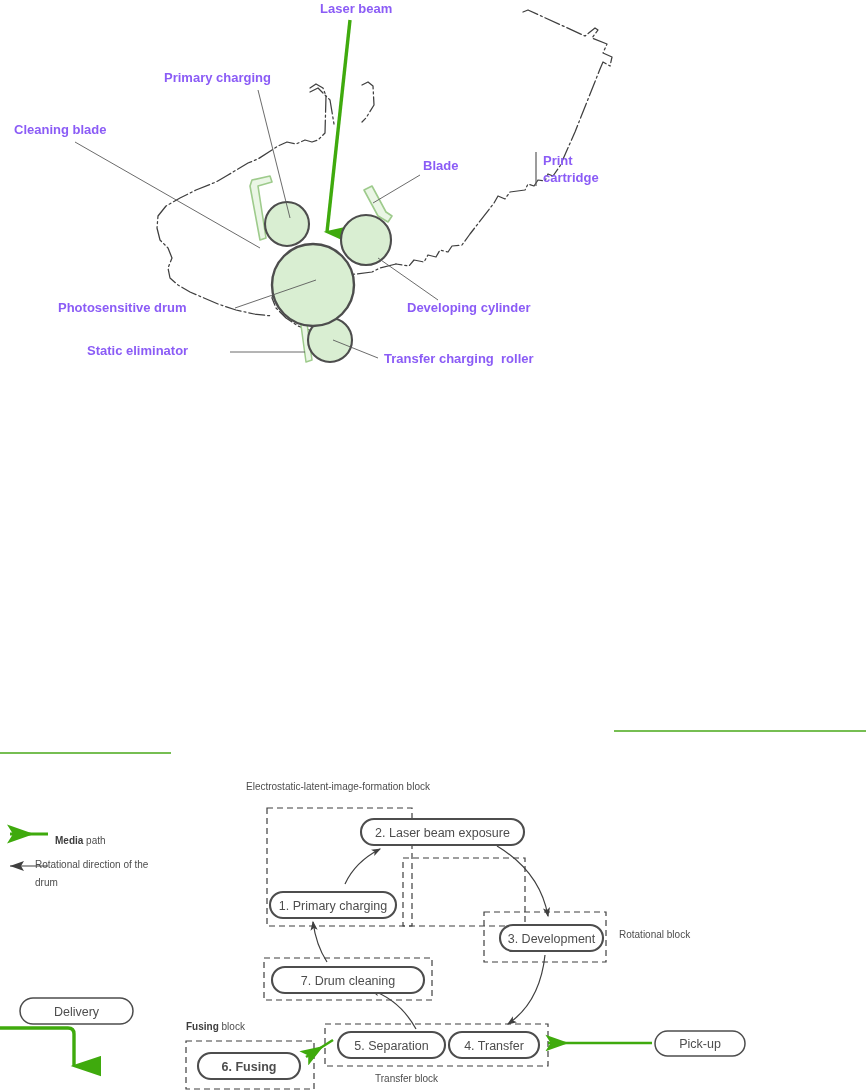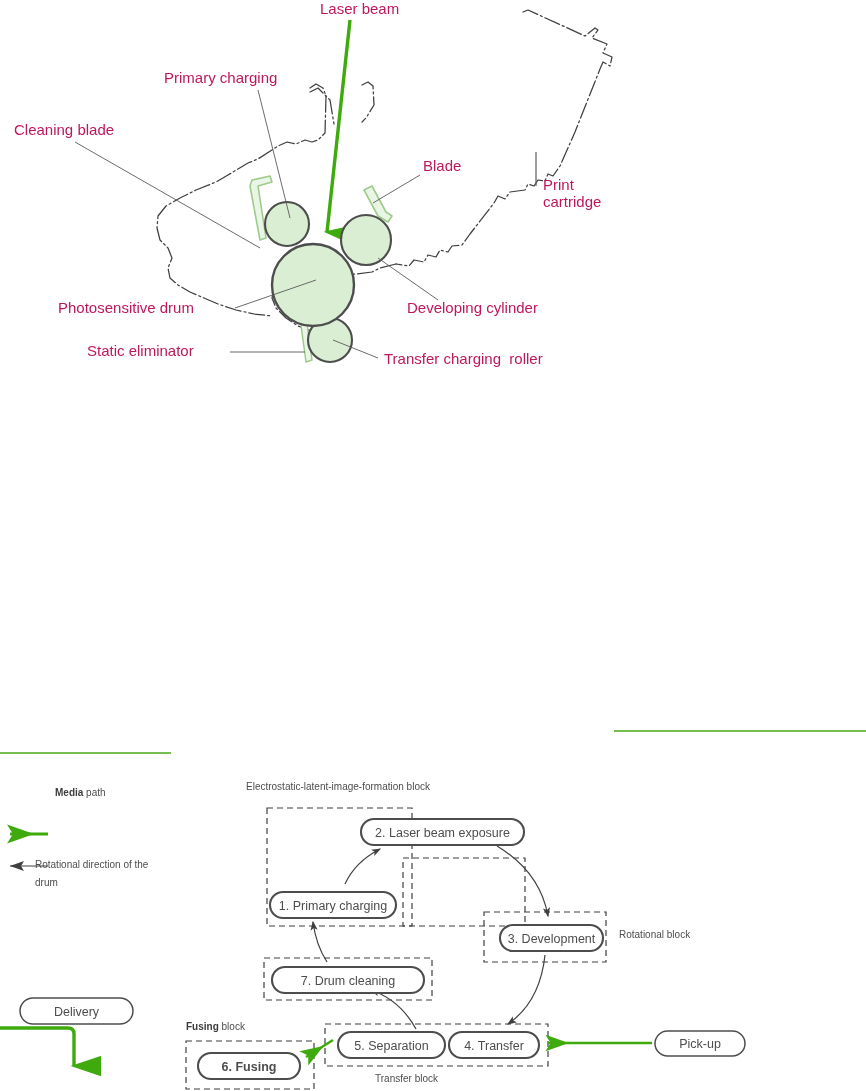--- a/index.html
+++ b/index.html
@@ -8,25 +8,26 @@
     width:866px;height:1091px;position:relative;overflow:hidden;
     font-family:"Liberation Sans","DejaVu Sans",sans-serif;
     color:#4a4a4a;
   }
   .stage{position:absolute;inset:0;width:866px;height:1091px;}
   svg{position:absolute;top:0;left:0;width:866px;height:1091px;overflow:visible;}
 
   
   .lbl{
     position:absolute;
-    font-size:15px;
+    font-size:13px;
     line-height:17px;
-    color:#be185d;
+    color:#8b5cf6;
     white-space:pre;
     letter-spacing:0px;
+    font-weight:bold;
   }
   .lbl.two{line-height:17px;}
 
   .flowlbl{
     position:absolute;
     font-size:10px;
     line-height:18px;
     color:#4d4d4d;
     white-space:pre;
   }
@@ -191,37 +192,37 @@
 </svg>
 
 <div class="lbl" style="left:320px;top:0px;">Laser beam</div>
 
 <div class="lbl" style="left:164px;top:69px;">Primary charging</div>
 
 <div class="lbl" style="left:14px;top:121px;">Cleaning blade</div>
 
 <div class="lbl" style="left:423px;top:157px;">Blade</div>
 
-<div class="lbl two" style="left:543px;top:152px;margin-top:24px;"><span>Print</span><br><span>cartridge</span></div>
+<div class="lbl two" style="left:543px;top:152px;"><span>Print</span><br><span>cartridge</span></div>
 
 <div class="lbl" style="left:58px;top:299px;">Photosensitive drum</div>
 
 <div class="lbl" style="left:407px;top:299px;">Developing cylinder</div>
 
 <div class="lbl" style="left:87px;top:342px;text-align:right;">Static eliminator</div>
 
 <div class="lbl" style="left:384px;top:350px;">Transfer charging  roller</div>
 
 <svg viewBox="0 0 866 1091">
   <line x1="48" y1="834" x2="10" y2="834" stroke="#3faa0d" stroke-width="3" marker-end="url(#greenArrowL)"></line>
   <line x1="48" y1="866" x2="10" y2="866" stroke="#3f3f3f" stroke-width="1.2" marker-end="url(#greenArrowL)" style="marker-end:none"></line>
   <path d="M10,866 L24,861 L21,866 L24,871 Z" fill="#3f3f3f"></path>
 </svg>
 
-<div class="flowlbl" style="left:55px;top:784px;"><b>Media</b><span> path</span></div>
+<div class="flowlbl" style="left:55px;top:832px;"><b>Media</b><span> path</span></div>
 
 <div class="flowlbl" style="left:35px;top:856px;width:230px;"><span>Rotational direction of the</span><br><span>drum</span></div>
 
 <div class="flowlbl" style="left:246px;top:778px;">Electrostatic-latent-image-formation block</div>
 
 <div class="flowlbl" style="left:619px;top:926px;">Rotational block</div>
 
 
 <div class="flowlbl" style="left:186px;top:1018px;"><b>Fusing</b><span> block</span></div>
 

